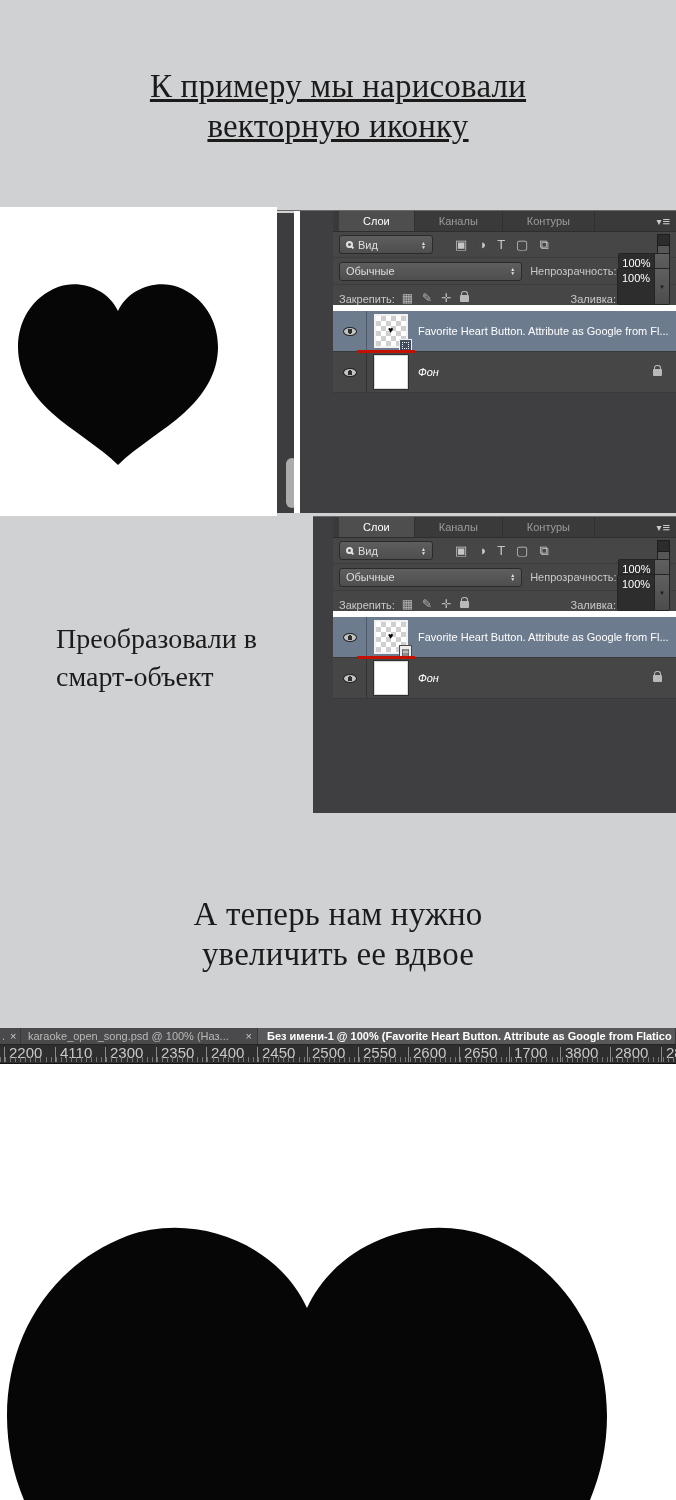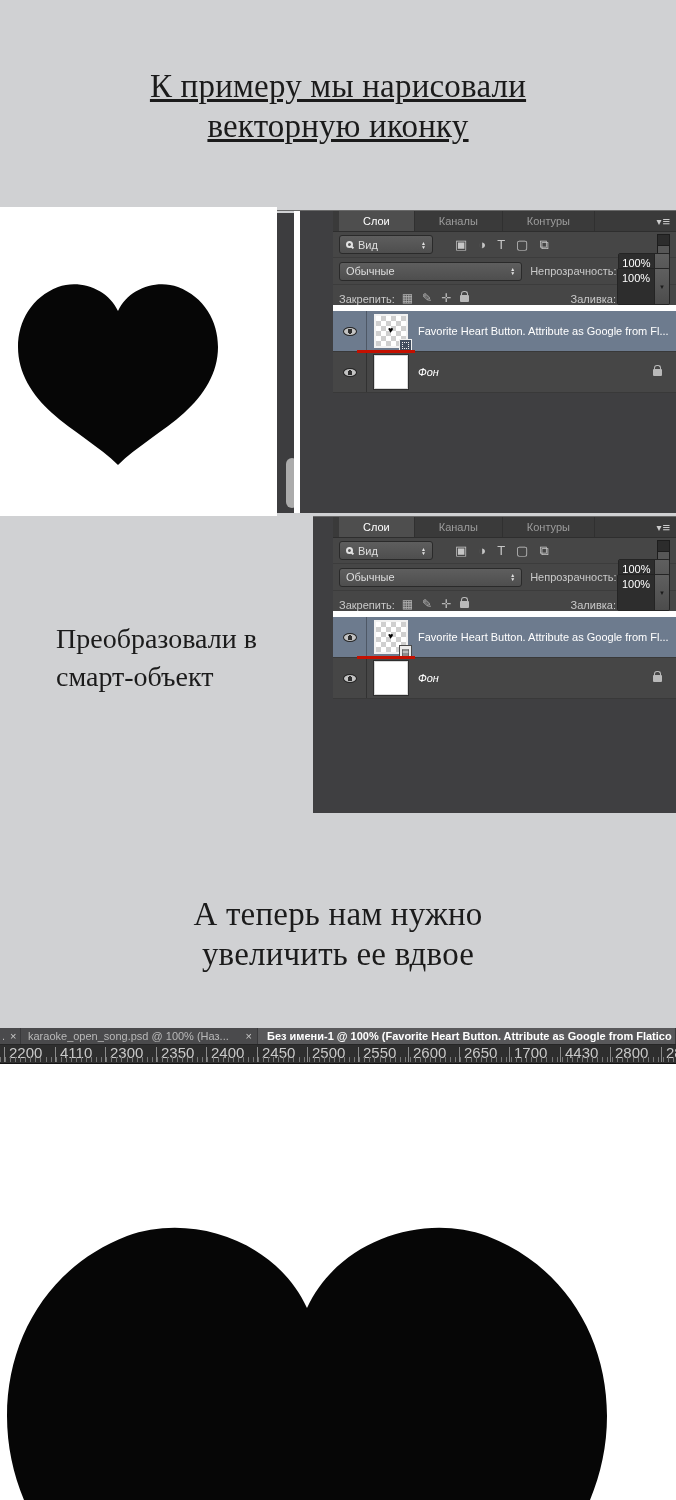--- a/index.html
+++ b/index.html
@@ -350,21 +350,21 @@
     <span class="ruler-label" style="left:55px">4110</span>
     <span class="ruler-label" style="left:105px">2300</span>
     <span class="ruler-label" style="left:156px">2350</span>
     <span class="ruler-label" style="left:206px">2400</span>
     <span class="ruler-label" style="left:257px">2450</span>
     <span class="ruler-label" style="left:307px">2500</span>
     <span class="ruler-label" style="left:358px">2550</span>
     <span class="ruler-label" style="left:408px">2600</span>
     <span class="ruler-label" style="left:459px">2650</span>
     <span class="ruler-label" style="left:509px">1700</span>
-    <span class="ruler-label" style="left:560px">4430</span>
+    <span class="ruler-label" style="left:560px">3800</span>
     <span class="ruler-label" style="left:610px">2800</span>
     <span class="ruler-label" style="left:661px">2850</span>
     <div class="minor-ticks"></div>
   </div>
 
   <div id="canvas-2">
     <svg id="big-heart" viewBox="0 0 200 184" xmlns="http://www.w3.org/2000/svg" preserveAspectRatio="none">
       <path fill="#060606" d="M100 30 C90 8, 62 -2, 40 6 C14 16, 0 40, 0 66 C0 92, 14 114, 34 132 C54 150, 82 166, 100 184 C118 166, 146 150, 166 132 C186 114, 200 92, 200 66 C200 40, 186 16, 160 6 C138 -2, 110 8, 100 30 Z"></path>
     </svg>
   </div>

